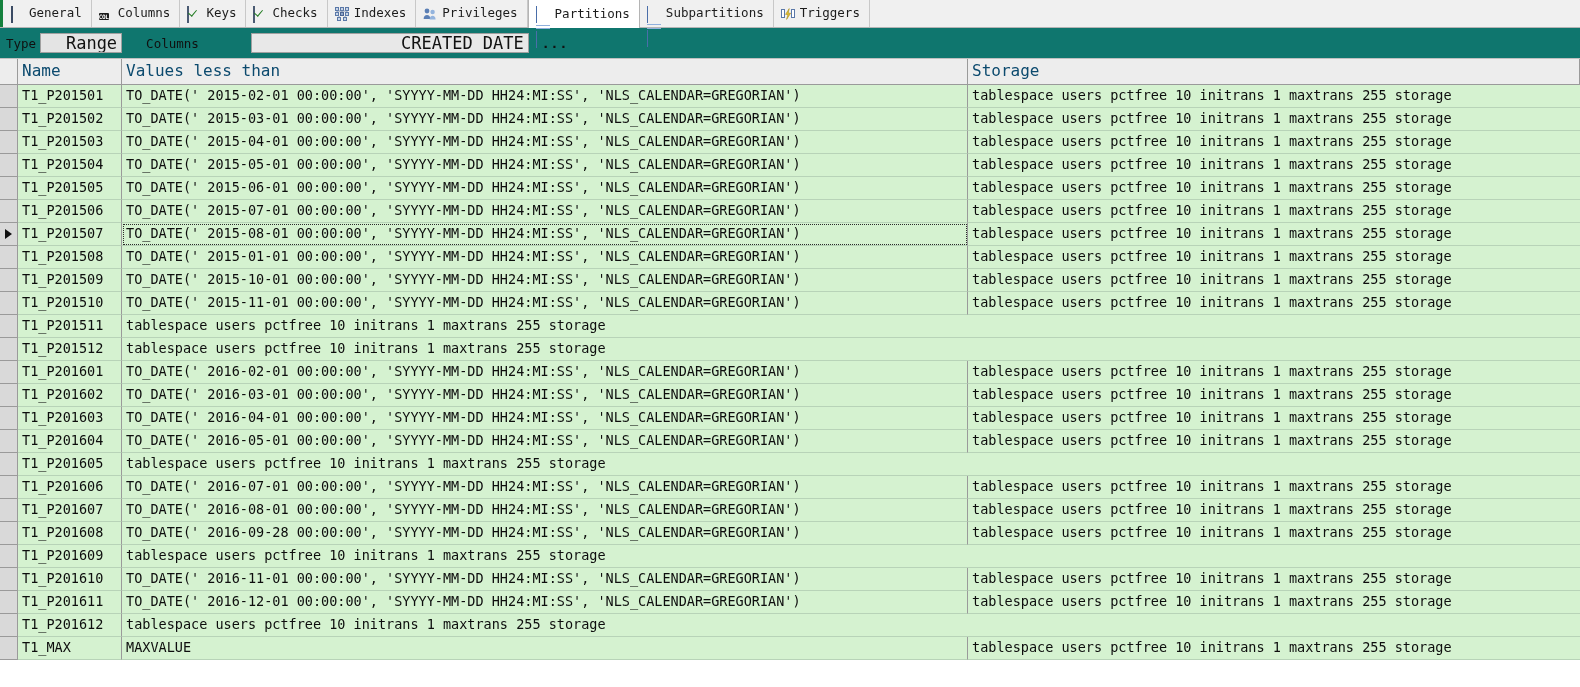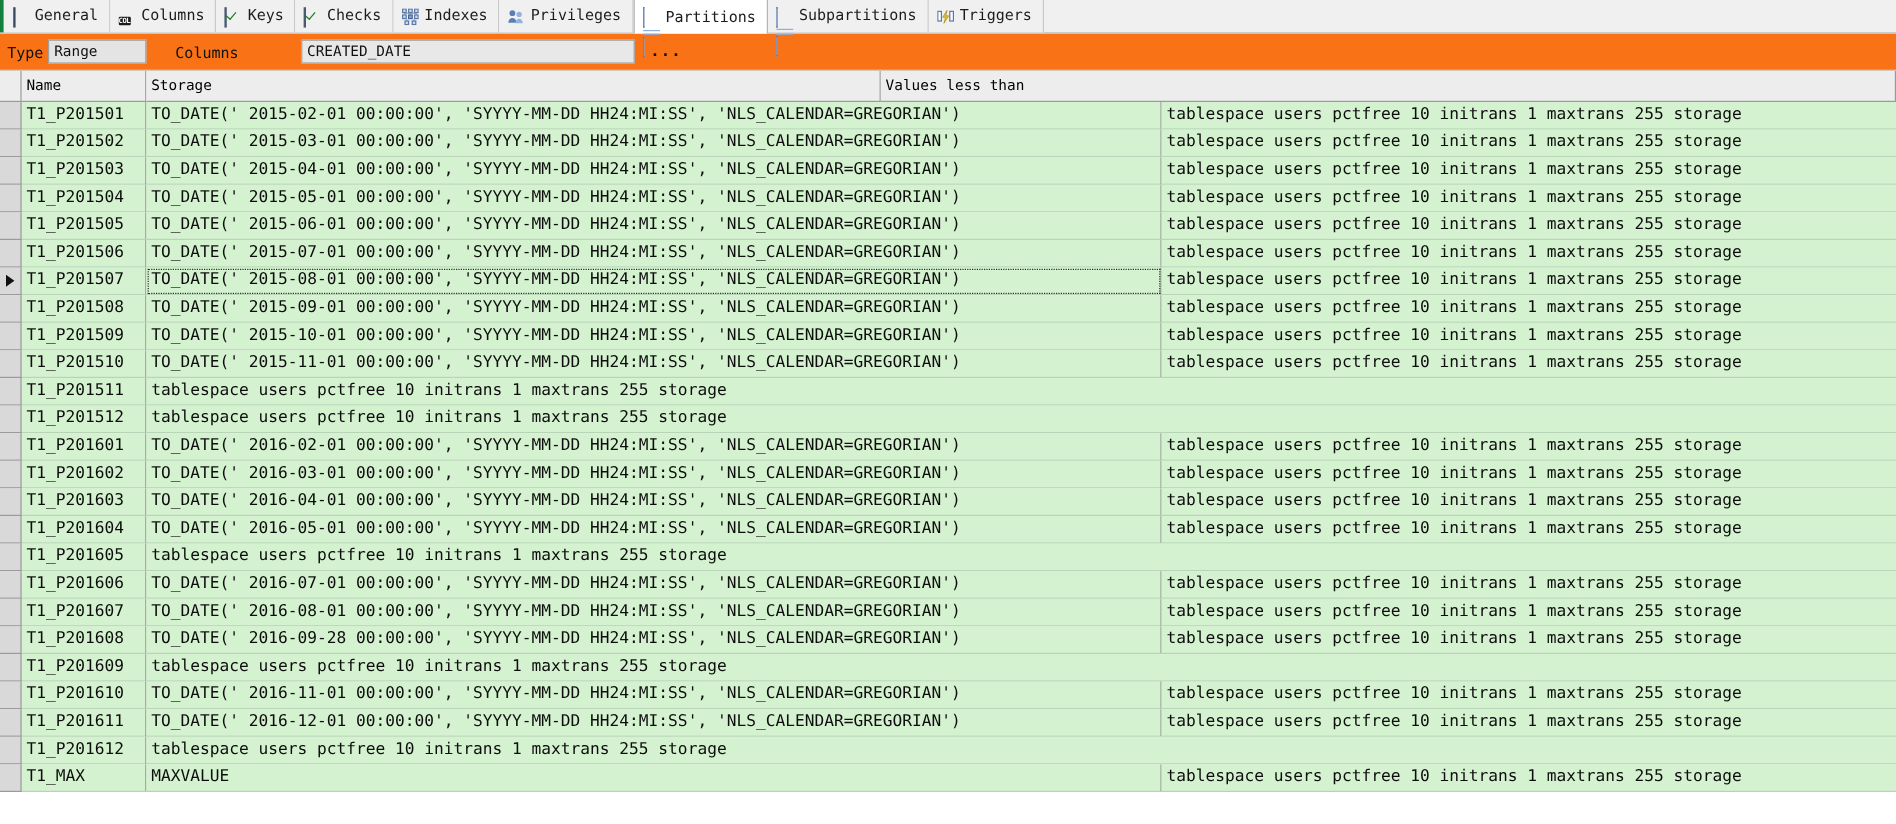--- a/index.html
+++ b/index.html
@@ -74,39 +74,40 @@
   .ic-grid { width: 13px; height: 11px; margin: 1px 0; box-sizing: border-box;
              border: 1.3px solid #4a6ea9; background: #fff; }
   .ic-grid i { display: block; height: 2.6px; border-bottom: 1px solid #8fb0dd; }
   .ic-grid i:last-child { border-bottom: 0; }
   
   .ic-trig { width: 14px; height: 14px; }
 
   
   #proprow {
     height: 31px;
-    background: #f97316;
+    background: #0f766e;
     border-bottom: 1px solid #c0c0c0;
     display: flex;
     align-items: center;
     padding-left: 4px;
     box-sizing: border-box;
     font-family: "DejaVu Sans Mono", monospace;
     font-size: 12.5px;
+    text-align: right;
   }
   .prop-label { color: #101010; padding: 0 4px 0 2px; }
   .fld {
     background: #e4e4e4;
     border: 1px solid #a0a0a0;
     height: 20px;
     line-height: 19px;
     box-sizing: border-box;
     padding: 0 4px;
     font-family: "DejaVu Sans Mono", monospace;
-    font-size: 12px;
+    font-size: 17px;
     color: #111;
     overflow: hidden;
     white-space: nowrap;
   }
   #type-field { width: 82px; }
   #columns-field { width: 278px; background: #e8e8e8; margin-left: 48px; }
   .ellipsis-btn {
     margin-left: 10px;
     color: #111;
     font-weight: bold;
@@ -154,25 +155,25 @@
   }
   .c-name { width: 104px; flex: 0 0 104px; }
   .c-vals { width: 846px; flex: 0 0 846px; }
   .c-stor { flex: 1 1 auto; border-right: 0; }
 
   
   .grow.head { height: 26px; }
   .grow.head .gutter { background: #ededed; border-bottom: 1px solid #9a9a9a; }
   .grow.head .cell {
     background: #ededed;
-    color: #000000;
+    color: #0c4a6e;
     border-bottom: 1px solid #9a9a9a;
     border-right: 1px solid #9a9a9a;
     line-height: 24px;
-    font-size: 12px;
+    font-size: 16px;
   }
 
   
   .gutter.current:after {
     content: "";
     position: absolute;
     left: 5px; top: 50%;
     margin-top: -5px;
     width: 0; height: 0;
     border-left: 7px solid #111;
@@ -250,22 +251,22 @@
   <div class="fld" id="type-field">Range</div>
   <span class="prop-label" style="margin-left:22px;">Columns</span>
   <div class="fld" id="columns-field">CREATED_DATE</div>
   <span class="ellipsis-btn">...</span>
 </div>
 
 <div id="grid">
     <div class="grow head">
       <div class="gutter"></div>
       <div class="cell c-name">Name</div>
+      <div class="cell c-vals">Values less than</div>
       <div class="cell c-stor">Storage</div>
-      <div class="cell c-vals">Values less than</div>
     </div>
     <div class="grow">
       <div class="gutter"></div>
       <div class="cell c-name">T1_P201501</div>
       <div class="cell c-vals">TO_DATE(' 2015-02-01 00:00:00', 'SYYYY-MM-DD HH24:MI:SS', 'NLS_CALENDAR=GREGORIAN')</div>
       <div class="cell c-stor">tablespace users pctfree 10 initrans 1 maxtrans 255 storage</div>
     </div>
     <div class="grow">
       <div class="gutter"></div>
       <div class="cell c-name">T1_P201502</div>
@@ -298,21 +299,21 @@
     </div>
     <div class="grow">
       <div class="gutter current"></div>
       <div class="cell c-name">T1_P201507</div>
       <div class="cell c-vals focused">TO_DATE(' 2015-08-01 00:00:00', 'SYYYY-MM-DD HH24:MI:SS', 'NLS_CALENDAR=GREGORIAN')</div>
       <div class="cell c-stor">tablespace users pctfree 10 initrans 1 maxtrans 255 storage</div>
     </div>
     <div class="grow">
       <div class="gutter"></div>
       <div class="cell c-name">T1_P201508</div>
-      <div class="cell c-vals">TO_DATE(' 2015-09-01 00:00:00', 'SYYYY-MM-DD HH24:MI:SS', 'NLS_CALENDAR=GREGORIAN')</div>
+      <div class="cell c-vals">TO_DATE(' 2015-01-01 00:00:00', 'SYYYY-MM-DD HH24:MI:SS', 'NLS_CALENDAR=GREGORIAN')</div>
       <div class="cell c-stor">tablespace users pctfree 10 initrans 1 maxtrans 255 storage</div>
     </div>
     <div class="grow">
       <div class="gutter"></div>
       <div class="cell c-name">T1_P201509</div>
       <div class="cell c-vals">TO_DATE(' 2015-10-01 00:00:00', 'SYYYY-MM-DD HH24:MI:SS', 'NLS_CALENDAR=GREGORIAN')</div>
       <div class="cell c-stor">tablespace users pctfree 10 initrans 1 maxtrans 255 storage</div>
     </div>
     <div class="grow">
       <div class="gutter"></div>

